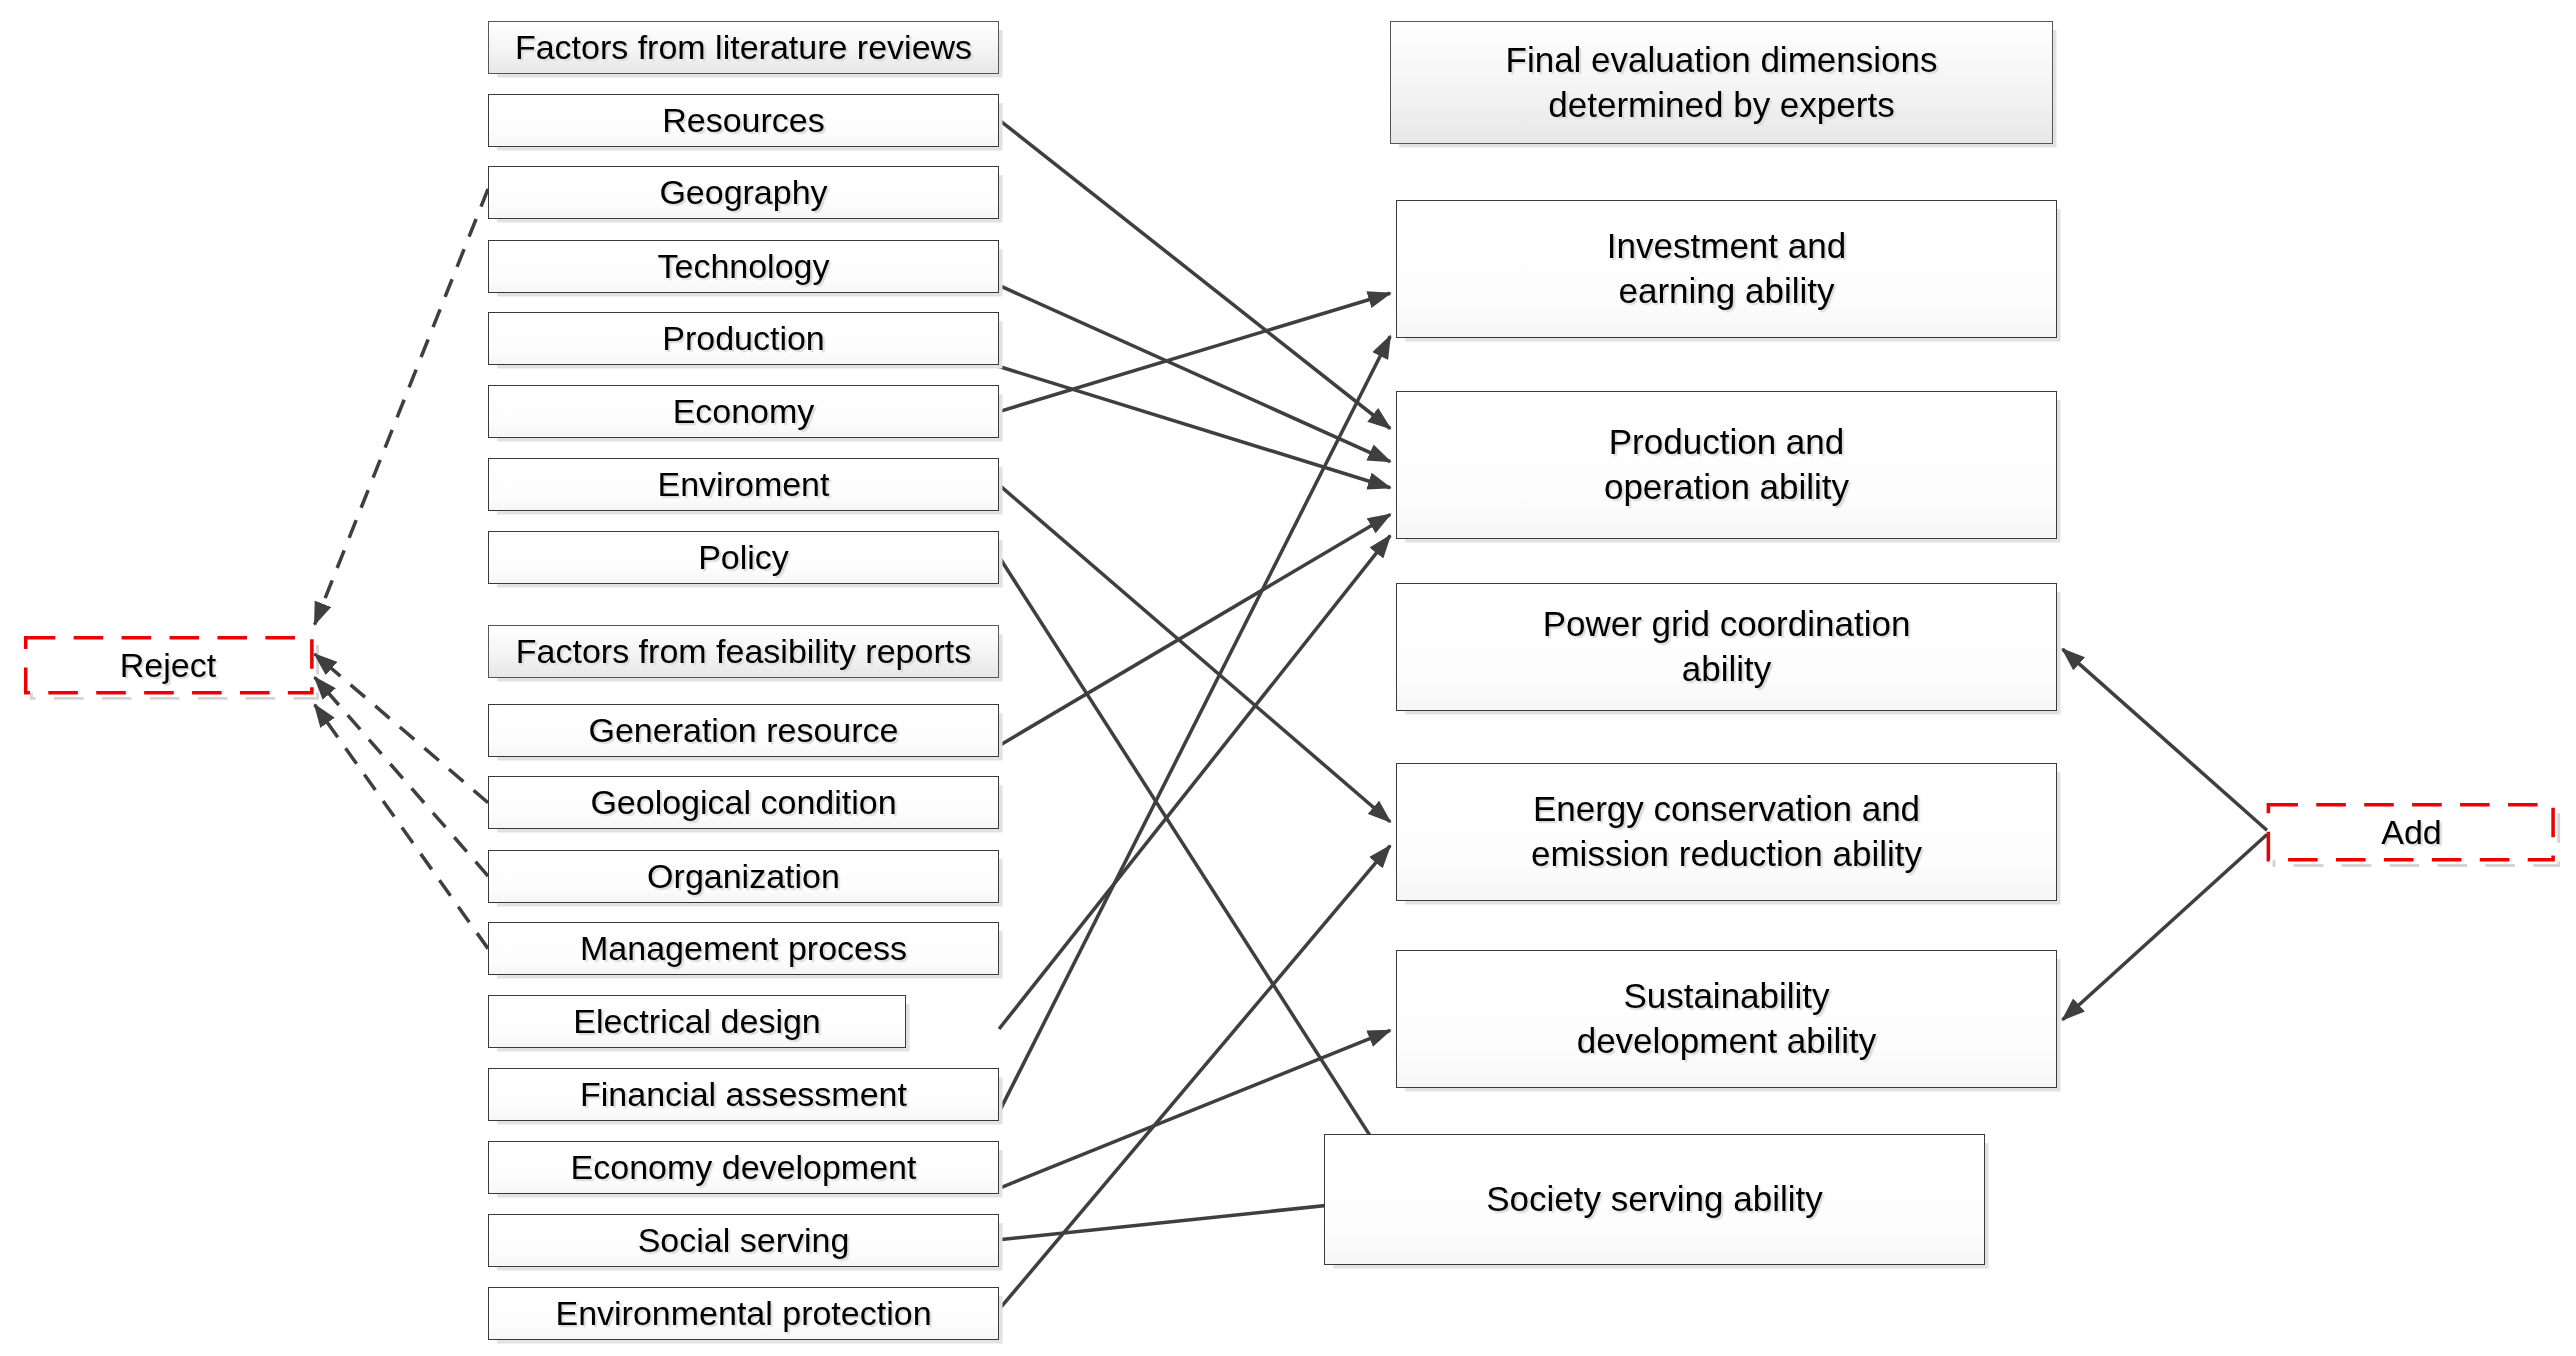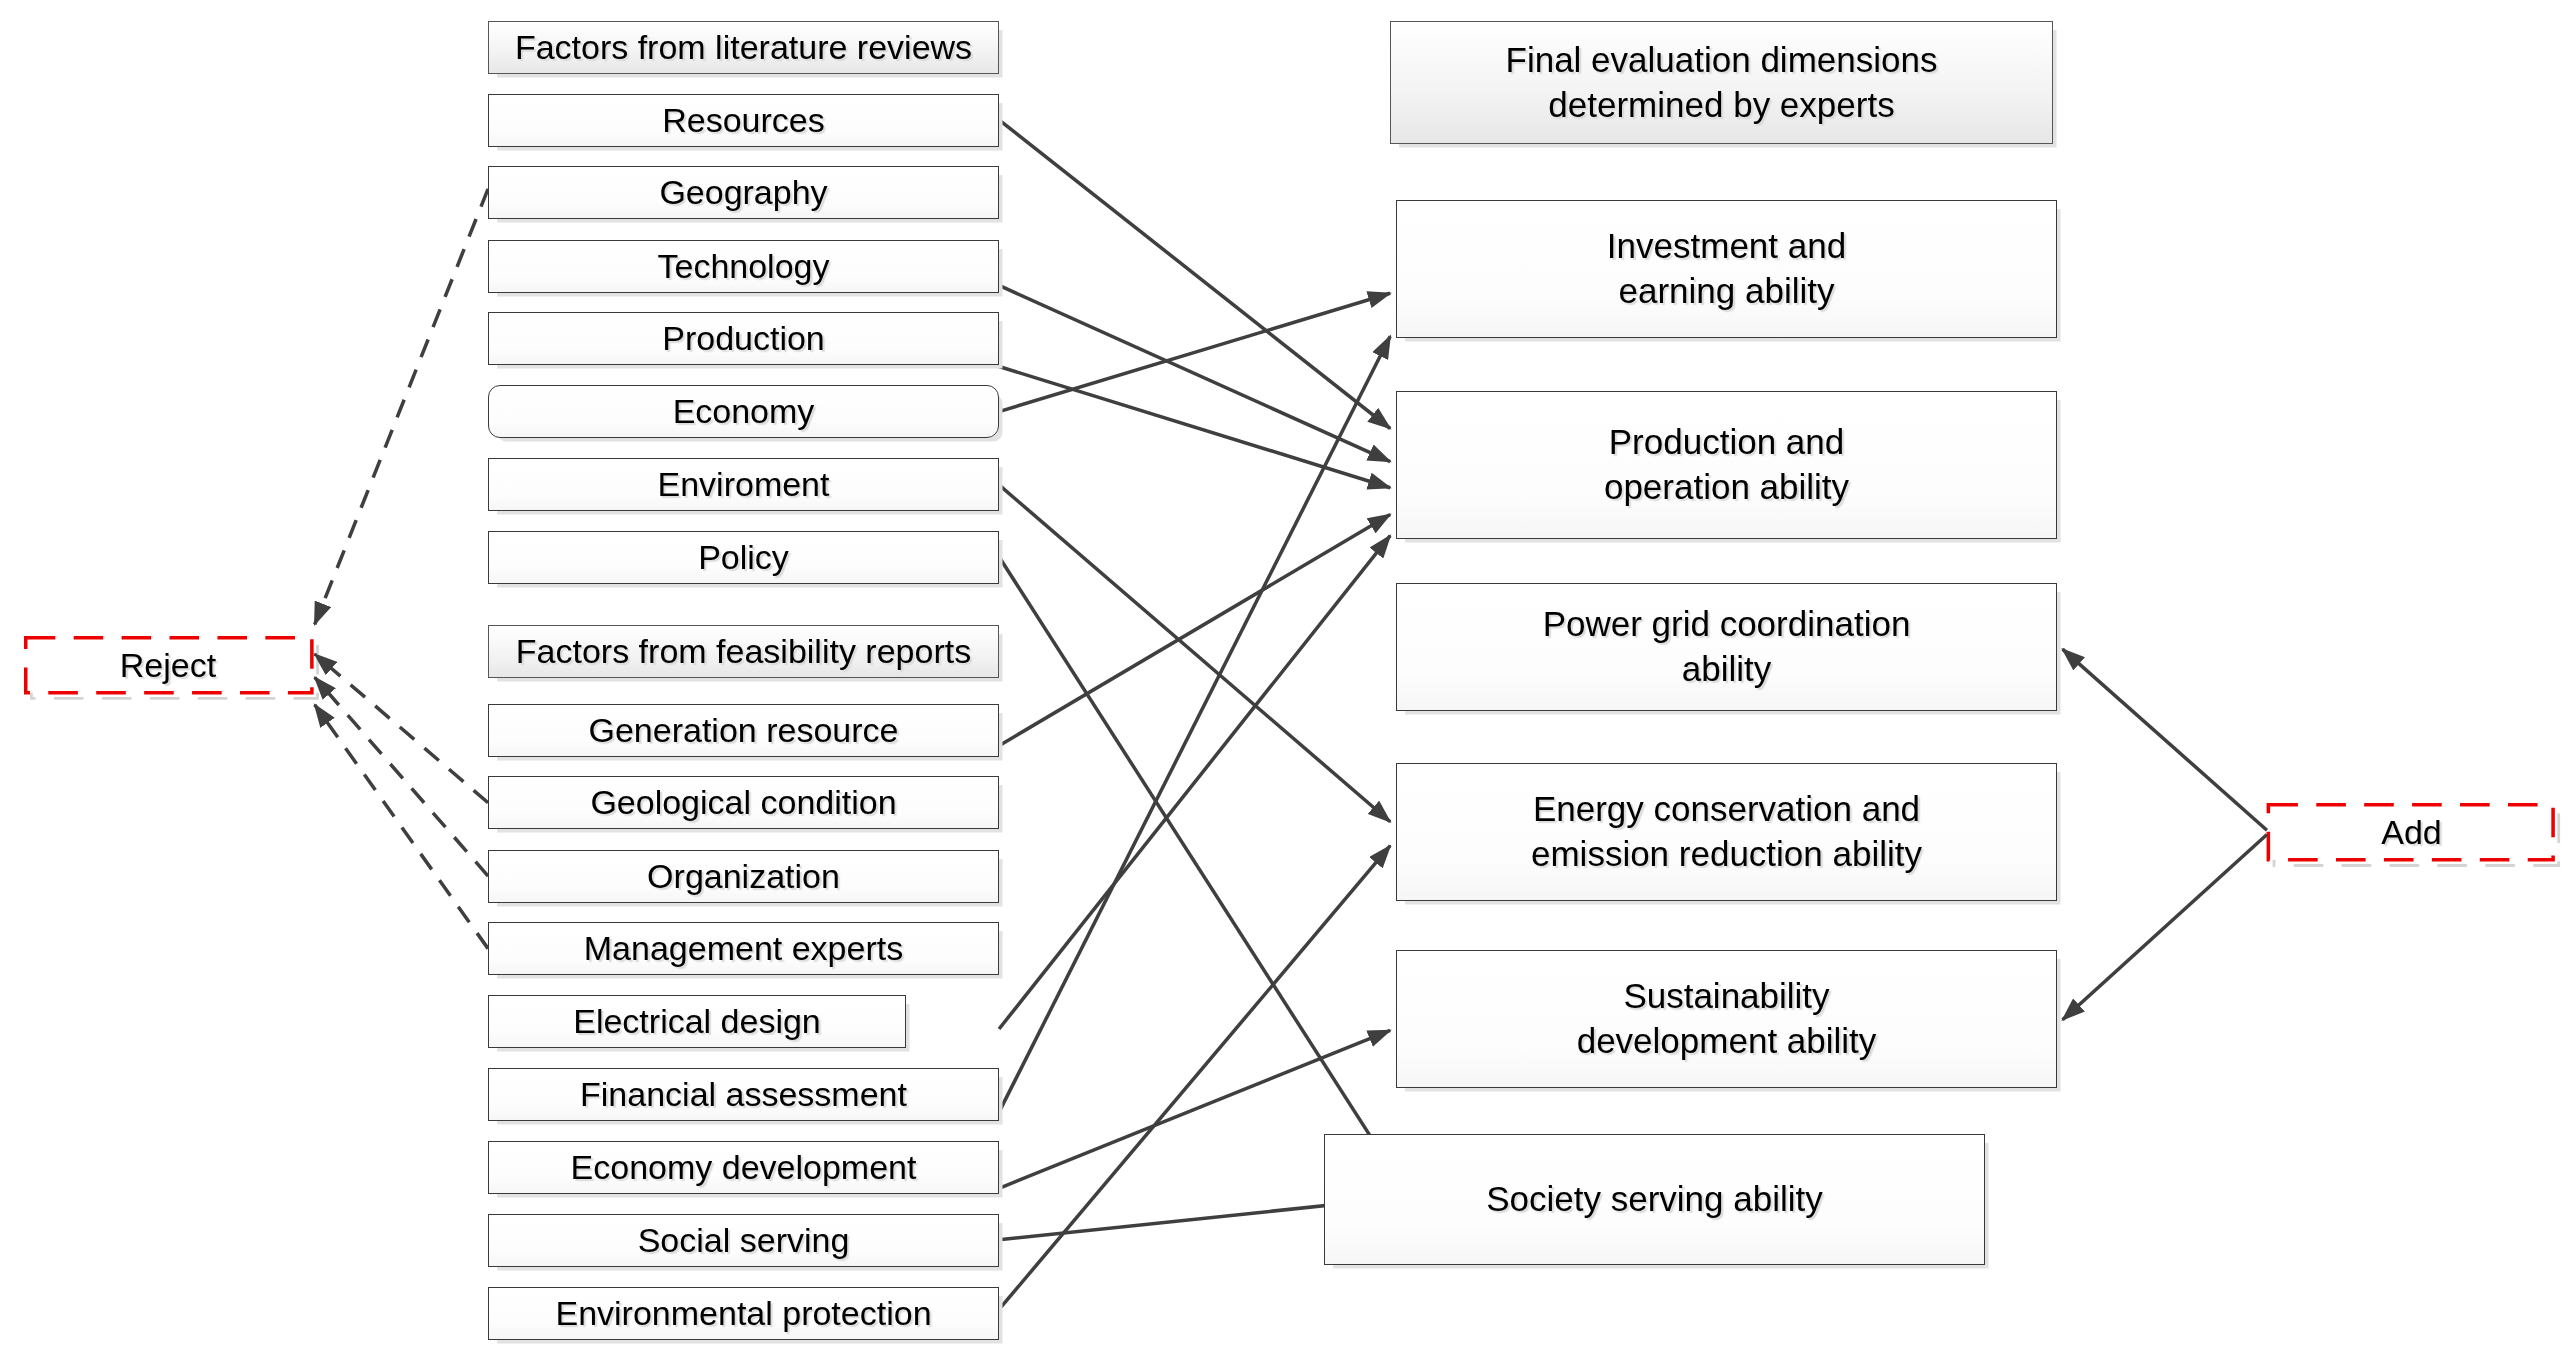--- a/index.html
+++ b/index.html
@@ -88,27 +88,27 @@
 determined by experts</div>
 
   <div class="redlabel" id="reject-box" style="left: 25px; top: 638px; width: 286px; height: 55px;">Reject</div>
 
   <div class="redlabel" id="add-box" style="left: 2269px; top: 805px; width: 285px; height: 55px;">Add</div>
 
 <div class="box item" style="left: 488px; top: 94px; width: 511px; height: 53px;">Resources</div>
     <div class="box item" style="left: 488px; top: 240px; width: 511px; height: 53px;">Technology</div>
     <div class="box item" style="left: 488px; top: 166px; width: 511px; height: 53px;">Geography</div>
     <div class="box item" style="left: 488px; top: 312px; width: 511px; height: 53px;">Production</div>
-    <div class="box item" style="left: 488px; top: 385px; width: 511px; height: 53px; border-radius: 12px;">Economy</div>
+    <div class="box item" style="left: 488px; top: 385px; width: 511px; height: 53px;">Economy</div>
     <div class="box item" style="left: 488px; top: 458px; width: 511px; height: 53px;">Enviroment</div>
     <div class="box item" style="left: 488px; top: 531px; width: 511px; height: 53px;">Policy</div>
     <div class="box item" style="left: 488px; top: 704px; width: 511px; height: 53px;">Generation resource</div>
     <div class="box item" style="left: 488px; top: 776px; width: 511px; height: 53px;">Geological condition</div>
     <div class="box item" style="left: 488px; top: 850px; width: 511px; height: 53px; text-align: center;">Organization</div>
-    <div class="box item" style="left: 488px; top: 922px; width: 511px; height: 53px;">Management experts</div>
+    <div class="box item" style="left: 488px; top: 922px; width: 511px; height: 53px;">Management process</div>
     <div class="box item" style="left: 488px; top: 995px; width: 418px; height: 53px;">Electrical design</div>
     <div class="box item" style="left: 488px; top: 1068px; width: 511px; height: 53px;">Financial assessment</div>
     <div class="box item" style="left: 488px; top: 1141px; width: 511px; height: 53px;">Economy development</div>
     <div class="box item" style="left: 488px; top: 1214px; width: 511px; height: 53px;">Social serving</div>
     <div class="box item" style="left: 488px; top: 1287px; width: 511px; height: 53px;">Environmental protection</div>
     <div class="box dim" style="left: 1396px; top: 200px; width: 661px; height: 138px;">Investment and
 earning ability</div>
     <div class="box dim" style="left: 1396px; top: 391px; width: 661px; height: 148px;">Production and
 operation ability</div>
     <div class="box dim" style="left: 1396px; top: 583px; width: 661px; height: 128px;">Power grid coordination

